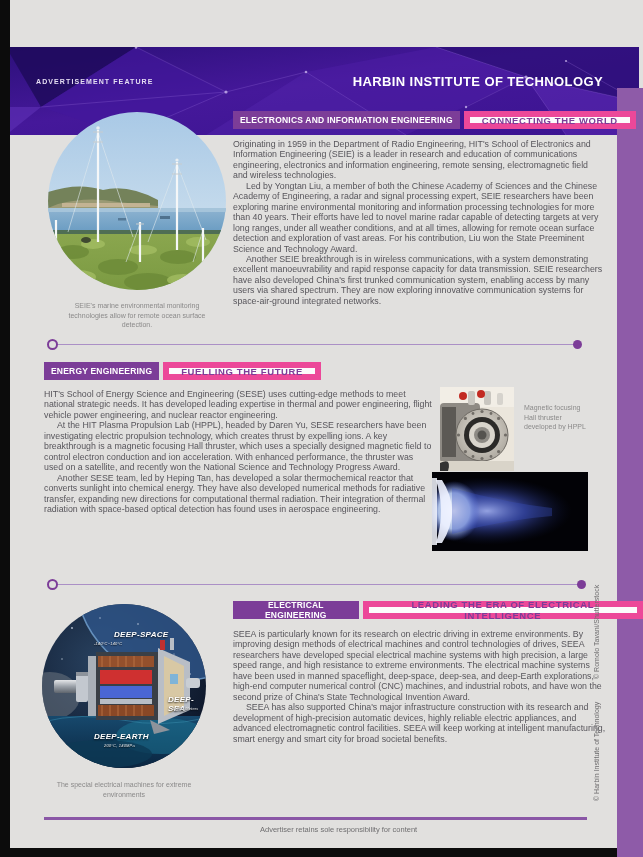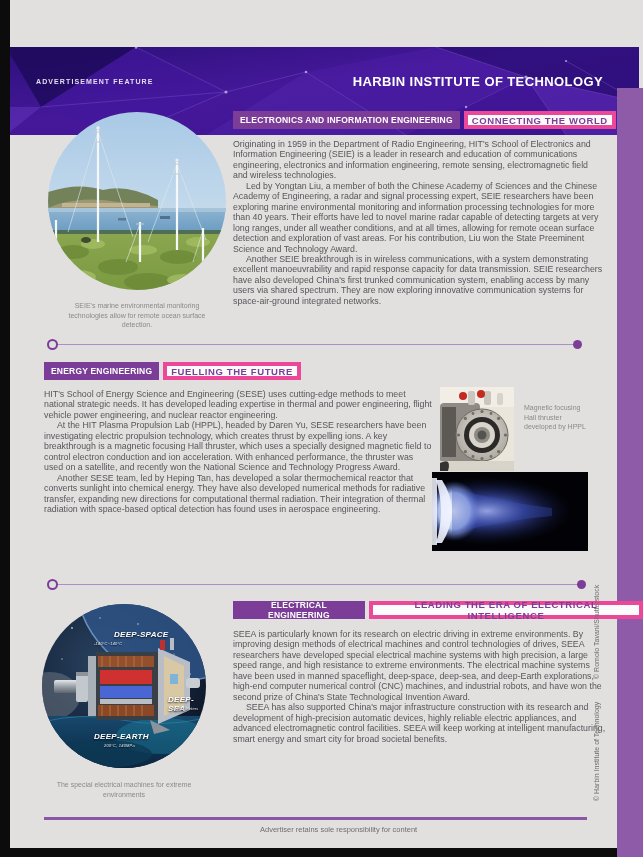--- a/index.html
+++ b/index.html
@@ -13,21 +13,21 @@
 
   
   .header{position:absolute;left:6px;top:0;width:633px;height:88px;overflow:hidden;margin-top:47px;}
   .header svg{position:absolute;left:0;top:0;width:100%;height:100%;}
   .eyebrow{position:absolute;left:30px;top:31px;font-size:7px;font-weight:bold;letter-spacing:1.1px;color:#e4ddf2;}
   .masthead{position:absolute;left:300px;top:27px;width:297px;text-align:right;font-size:13px;font-weight:bold;letter-spacing:.4px;color:#ffffff;}
 
   
   .hrow{position:absolute;display:flex;align-items:stretch;gap:4px;height:18px;}
   .badge{background:#7c3d98;color:#fff;font-size:8.5px;font-weight:bold;letter-spacing:.2px;display:flex;align-items:center;padding:0 7px;}
-  .outline{background:#fcfbfc;border:4px solid #ec4899;color:#7c3d98;font-size:9.5px;font-weight:bold;letter-spacing:.6px;display:flex;align-items:center;padding:0 4px;}
+  .outline{background:#fcfbfc;border:6px solid #ec4899;color:#7c3d98;font-size:9.5px;font-weight:bold;letter-spacing:.6px;display:flex;align-items:center;padding:0 12px;}
 
   
   .copy{position:absolute;font-size:8.8px;line-height:10.45px;color:#57555b;}
   .copy p{margin:0;}
   .copy p + p{text-indent:13px;}
 
   .caption{position:absolute;font-size:7px;line-height:9.5px;color:#8b8a8a;}
   .cap-center{text-align:center;}
 
   

